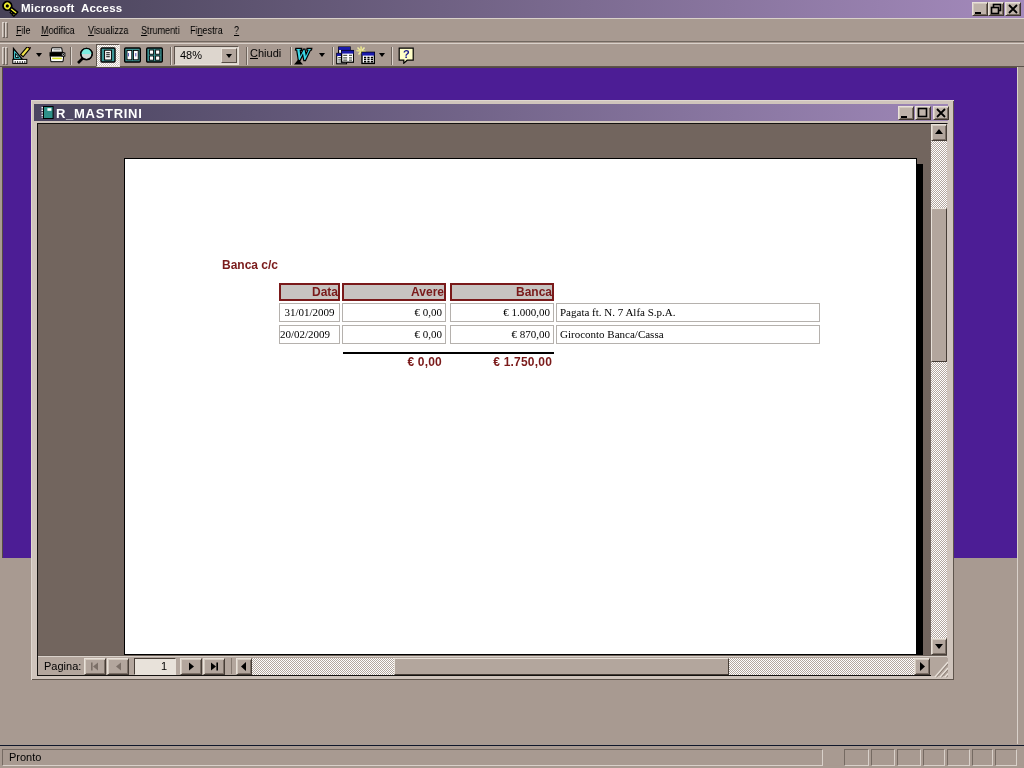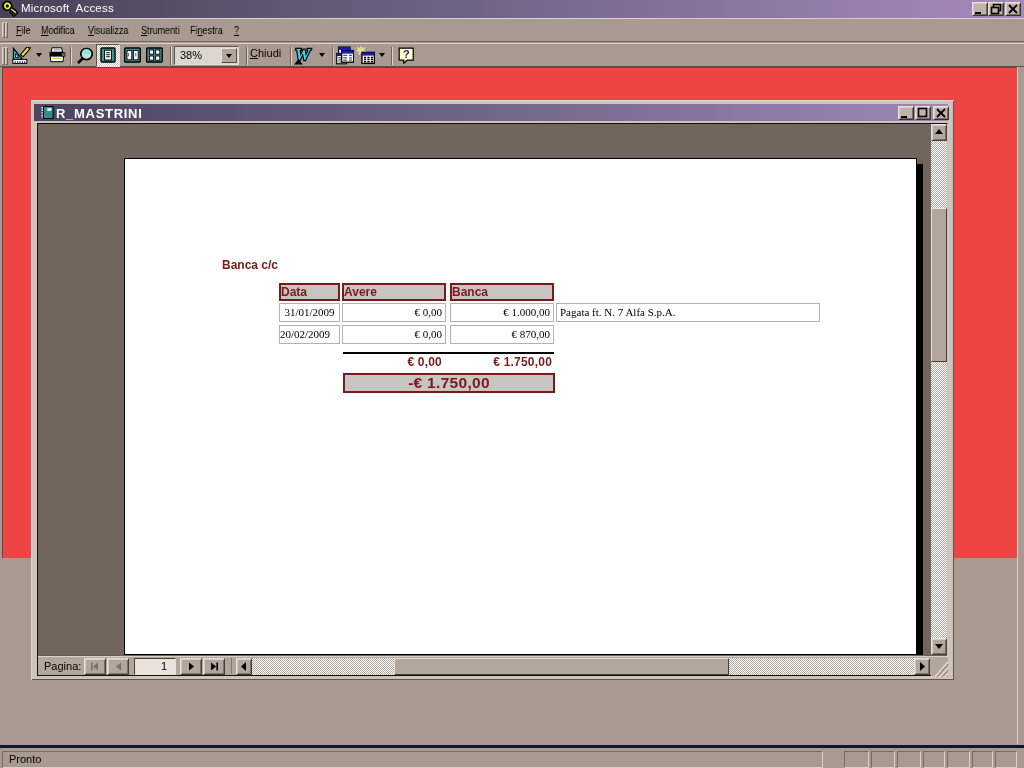--- a/index.html
+++ b/index.html
@@ -5,21 +5,21 @@
   * { margin:0; padding:0; box-sizing:border-box; }
   html,body { width:1024px; height:768px; overflow:hidden; }
   body { font-family:"Liberation Sans", sans-serif; background:#a89a91; position:relative;
          -webkit-font-smoothing:antialiased; }
   span, .rcell, .hcell, .totcell, #gtotal, #navfield { filter:brightness(1.001); }
   .abs { position:absolute; }
 
   
   #titlebar { left:0; top:0; width:1024px; height:18px;
     background:linear-gradient(to right,#474258,#a48abc); }
-  #titletext { left:21px; top:2px; color:#fff; font-size:11.5px; font-weight:normal; letter-spacing:0.2px;text-align:right; }
+  #titletext { left:21px; top:2px; color:#fff; font-size:11.5px; font-weight:bold; letter-spacing:0.2px;text-align:right; }
   .winbtn { width:16px; height:14px; background:#bfb3aa;
     border:1px solid; border-color:#e8e1d9 #3f362f #3f362f #e8e1d9;
     box-shadow: inset 1px 1px 0 #d4cabf, inset -1px -1px 0 #776b61; }
   .winbtn svg { position:absolute; left:0; top:0; }
 
   
   #menubar { left:0; top:18px; width:1024px; height:24px; background:#a89a91;
     border-top:1px solid #d9d1ca; border-bottom:1px solid #716860; }
   .grip { width:3px; border-left:1px solid #dcd4cd; border-top:1px solid #dcd4cd;
     border-right:1px solid #6e645c; border-bottom:1px solid #6e645c; background:#b3a69d; }
@@ -33,21 +33,21 @@
   .drop { position:absolute; width:0; height:0; border:3px solid transparent;
     border-top:4px solid #000; }
   #combo { left:174px; top:2px; width:65px; height:19px; background:#ddd6ce;
     border:1px solid; border-color:#5d534c #e8e1d9 #e8e1d9 #5d534c; font-size:11px; }
   #combo .txt { position:absolute; left:5px; top:2px; }
   #combo .cbtn { position:absolute; right:1px; top:1px; width:16px; height:15px; background:#b3a69d;
     border:1px solid; border-color:#e8e1d9 #554b43 #554b43 #e8e1d9; }
   #chiudi { left:250px; top:3px; font-size:11px; }
 
   
-  #mdi { left:2px; top:67px; width:1016px; height:491px; background:#ef4444;
+  #mdi { left:2px; top:67px; width:1016px; height:491px; background:#4c1d95;
     border-top:1px solid #554b44; border-left:1px solid #554b44; }
   #mdiright { left:1017px; top:67px; width:7px; height:677px; background:#a89a91;
     border-left:1px solid #d9d1ca; }
 
   
   #child { left:28px; top:32px; width:923px; height:580px; background:#cfc4bc;
     box-shadow: inset 1px 1px 0 #ded6cf, inset -1px -1px 0 #5e544c; }
   #ctitle { left:3px; top:4px; width:914px; height:17px;
     background:linear-gradient(to right,#4b4560,#9d86b6); }
   #ctext { left:22px; top:2px; color:#fff; font-weight:bold; font-size:13px; letter-spacing:0.7px; }
@@ -80,21 +80,21 @@
   #hsb { left:198px; top:2px; width:694px; height:17px;
     background:conic-gradient(#fff 25%, #b4a79e 0 50%, #fff 0 75%, #b4a79e 0) 0 0/2px 2px; }
   #hthumb { left:158px; top:0; width:335px; height:17px; background:#b3a69d;
     border:1px solid; border-color:#e8e1d9 #473e37 #473e37 #e8e1d9; }
   #grip { left:893px; top:2px; width:17px; height:18px; background:#b3a69d; }
 
   
   .maroon { color:#7a1a1a; }
   #banca { left:97px; top:99px; font-size:12px; font-weight:bold; }
   .hcell { top:124px; height:18px; background:#c7c4c1; border:2px solid #7a1a1a;
-    font-size:12px; font-weight:bold; text-align:left; line-height:14px; }
+    font-size:12px; font-weight:bold; text-align:right; line-height:14px; }
   .rcell { height:19px; background:#fff; border:1px solid #b5b1ad;
     font-family:"Liberation Serif", serif; font-size:11px; color:#000; line-height:17px; }
   .r1 { top:144px; } .r2 { top:166px; }
   #sumline { left:218px; top:193px; width:211px; height:2px; background:#000; }
   .totcell { top:196px; height:12px; font-size:12px; font-weight:bold; text-align:right; letter-spacing:0.2px; }
   #gtotal { left:218px; top:214px; width:212px; height:20px; background:#c7c4c1;
     border:2px solid #7a1a1a; text-align:center; font-size:15.5px; font-weight:bold; line-height:16px; letter-spacing:0.3px; }
 </style>
 </head>
 <body>
@@ -194,21 +194,21 @@
     <rect x="0.7" y="1" width="15.6" height="14" rx="1" fill="#3d9696" stroke="#000" stroke-width="1.4"></rect>
     <rect x="3.4" y="3" width="4.2" height="4.2" fill="#fff" stroke="#000" stroke-width="0.9"></rect>
     <rect x="9.6" y="3" width="4.2" height="4.2" fill="#fff" stroke="#000" stroke-width="0.9"></rect>
     <rect x="3.4" y="9" width="4.2" height="4.2" fill="#fff" stroke="#000" stroke-width="0.9"></rect>
     <rect x="9.6" y="9" width="4.2" height="4.2" fill="#fff" stroke="#000" stroke-width="0.9"></rect>
   </svg>
 
   <div class="tsep" style="left:170px"></div>
 
   <div class="abs" id="combo">
-    <span class="txt">38%</span>
+    <span class="txt">48%</span>
     <div class="cbtn">
         <div class="drop" style="left:4px;top:5px;border-width:3px;border-top-width:4px"></div>
       </div>
   </div>
 
   <div class="tsep" style="left:246px"></div>
   <span class="abs" id="chiudi"><u>C</u>hiudi</span>
   <div class="tsep" style="left:290px"></div>
 
   <svg class="abs" style="left:294px;top:2px" width="24" height="20" viewBox="0 0 24 20">
@@ -286,25 +286,25 @@
         <div class="abs hcell maroon" style="left:325px;width:104px">Banca</div>
 
         <div class="abs rcell r1" style="left:154px;width:61px;text-align:center">31/01/2009</div>
         <div class="abs rcell r1" style="left:217px;width:104px;text-align:right;padding-right:3px">€ 0,00</div>
         <div class="abs rcell r1" style="left:325px;width:104px;text-align:right;padding-right:3px">€ 1.000,00</div>
         <div class="abs rcell r1" style="left:431px;width:264px;padding-left:3px">Pagata ft. N. 7 Alfa S.p.A.</div>
 
         <div class="abs rcell r2" style="left:154px;width:61px;">20/02/2009</div>
         <div class="abs rcell r2" style="left:217px;width:104px;text-align:right;padding-right:3px">€ 0,00</div>
         <div class="abs rcell r2" style="left:325px;width:104px;text-align:right;padding-right:3px">€ 870,00</div>
+        <div class="abs rcell r2" style="left:431px;width:264px;padding-left:3px">Giroconto Banca/Cassa</div>
 
         <div class="abs" id="sumline"></div>
         <div class="abs totcell maroon" style="left:217px;width:100px">€ 0,00</div>
         <div class="abs totcell maroon" style="left:325px;width:102px">€ 1.750,00</div>
-        <div class="abs maroon" id="gtotal">-€ 1.750,00</div>
       </div>
       <div class="abs" id="pageshadow"></div>
 
       <div class="abs" id="vsb">
         <div class="abs sbtn" style="left:0;top:0">
           <svg width="14" height="15" viewBox="0 0 14 15">
               <polygon points="7,4 11,9 3,9" fill="#000"></polygon>
             </svg>
         </div>
         <div class="abs" id="vthumb"></div>
@@ -368,21 +368,21 @@
         </svg>
       </div>
     </div>
 
     </div>
 
   </div>
 </div>
 <div class="abs" id="mdiright"></div>
 
-<div class="abs" style="left:0;top:745px;width:1024px;height:14px;background:#a89a91;border-top:3px solid #0f172a">
+<div class="abs" style="left:0;top:745px;width:1024px;height:14px;background:#a89a91;border-top:1px solid #0f172a">
   <div class="abs" style="left:2px;top:3px;width:821px;height:17px;border:1px solid;border-color:#756a62 #d9d1ca #d9d1ca #756a62">
     <span style="position:absolute;left:6px;top:1px;font-size:11px">Pronto</span>
   </div>
   <div class="abs" style="left:844px;top:3px;width:25px;height:17px;border:1px solid;border-color:#756a62 #d9d1ca #d9d1ca #756a62"></div>
   <div class="abs" style="left:871px;top:3px;width:24px;height:17px;border:1px solid;border-color:#756a62 #d9d1ca #d9d1ca #756a62"></div>
   <div class="abs" style="left:897px;top:3px;width:24px;height:17px;border:1px solid;border-color:#756a62 #d9d1ca #d9d1ca #756a62"></div>
   <div class="abs" style="left:923px;top:3px;width:22px;height:17px;border:1px solid;border-color:#756a62 #d9d1ca #d9d1ca #756a62"></div>
   <div class="abs" style="left:947px;top:3px;width:23px;height:17px;border:1px solid;border-color:#756a62 #d9d1ca #d9d1ca #756a62"></div>
   <div class="abs" style="left:972px;top:3px;width:21px;height:17px;border:1px solid;border-color:#756a62 #d9d1ca #d9d1ca #756a62"></div>
   <div class="abs" style="left:995px;top:3px;width:22px;height:17px;border:1px solid;border-color:#756a62 #d9d1ca #d9d1ca #756a62"></div>

